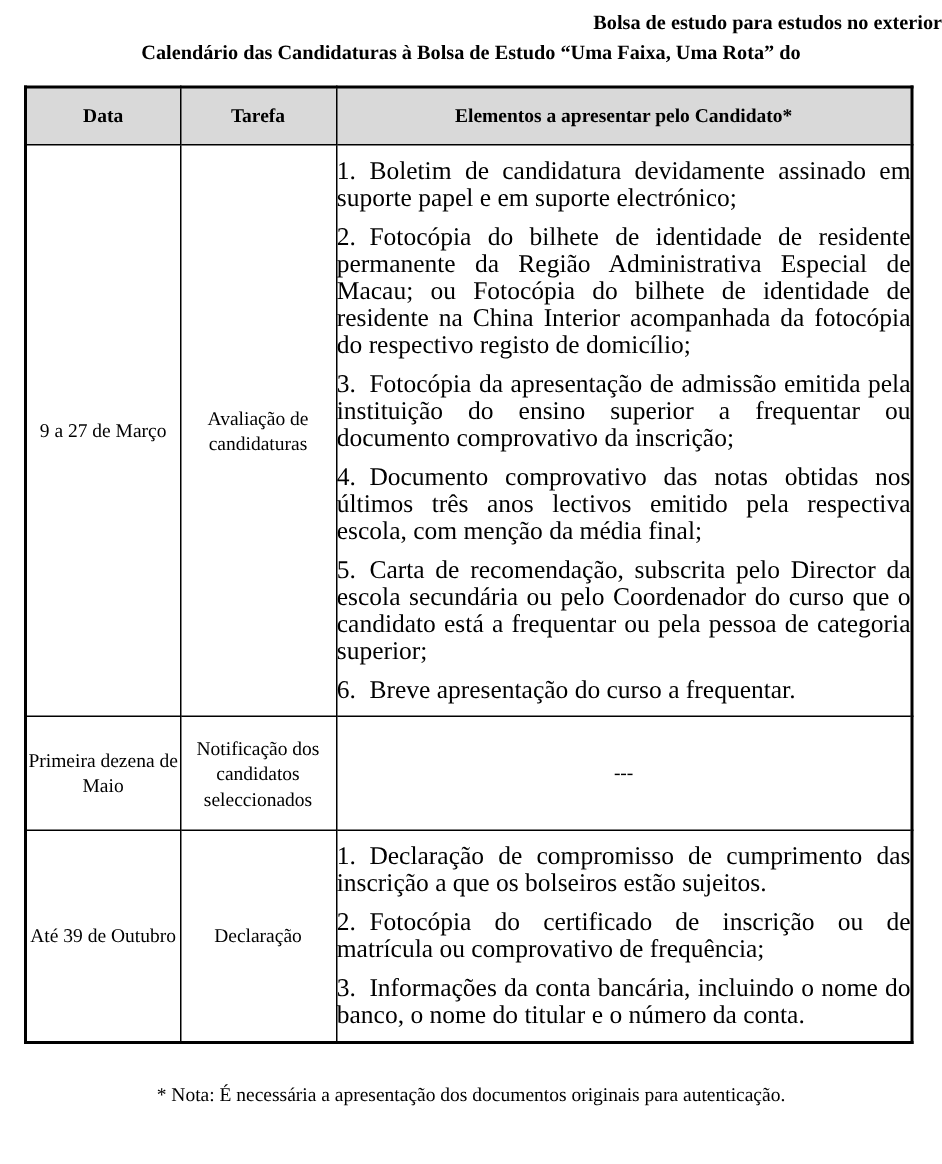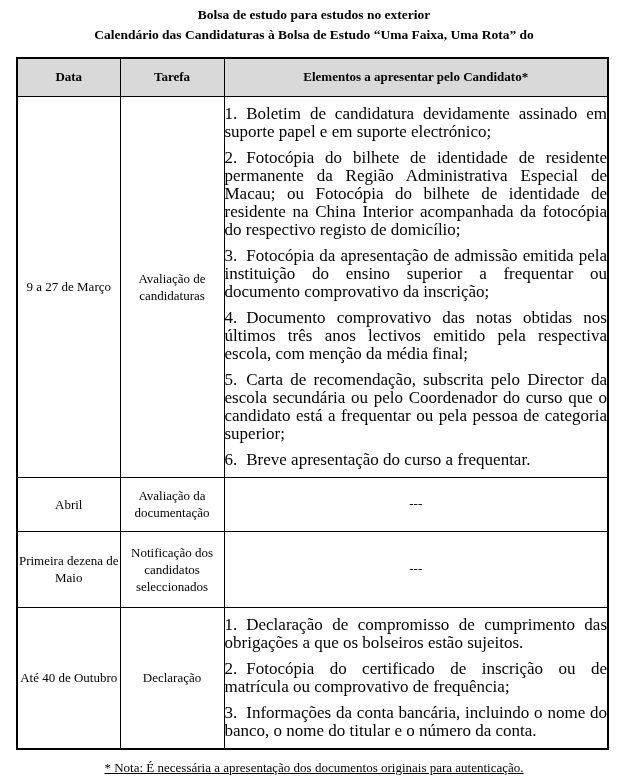--- a/index.html
+++ b/index.html
@@ -7,21 +7,21 @@
     margin: 0;
     padding: 0;
     background: #ffffff;
     width: 628px;
     height: 776px;
     overflow: hidden;
     font-family: "Liberation Serif", "DejaVu Serif", serif;
     color: #000000;
   }
   .doc-title {
-    text-align: center;
+    text-align: right;
     font-weight: bold;
     font-size: 13.5px;
     margin-top: 7px;
     line-height: 16px;
   }
   .doc-subtitle {
     text-align: center;
     font-weight: bold;
     font-size: 13.5px;
     margin-top: 3px;
@@ -73,23 +73,22 @@
     display: inline-block;
     padding-right: 9px;
   }
   tr.row-accept   { height: 348px; }
   tr.row-aval     { height: 54px;  }
   tr.row-notif    { height: 76px;  }
   tr.row-confirm  { height: 141px; }
   .footnote {
     text-align: center;
     font-size: 13px;
-    margin-top: 10px;
+    margin-top: 26px;
     line-height: 16px;
-    text-decoration: underline;
   }
 </style>
 </head>
 <body>
 
 <div class="doc-title">Bolsa de estudo para estudos no exterior</div>
 
 <div class="doc-subtitle">
   <div>Calendário das Candidaturas à Bolsa de Estudo “Uma Faixa, Uma Rota” do</div>
 </div>
@@ -113,35 +112,30 @@
       <td class="tarefa-cell">Avaliação de candidaturas</td>
       <td class="elements-cell">
         <p class="item"><span class="num">1.</span><span>Boletim de candidatura devidamente assinado em suporte papel e em suporte electrónico;</span></p>
         <p class="item"><span class="num">2.</span><span>Fotocópia do bilhete de identidade de residente permanente da Região Administrativa Especial de Macau; ou Fotocópia do bilhete de identidade de residente na China Interior acompanhada da fotocópia do respectivo registo de domicílio;</span></p>
         <p class="item"><span class="num">3.</span><span>Fotocópia da apresentação de admissão emitida pela instituição do ensino superior a frequentar ou documento comprovativo da inscrição;</span></p>
         <p class="item"><span class="num">4.</span><span>Documento comprovativo das notas obtidas nos últimos três anos lectivos emitido pela respectiva escola, com menção da média final;</span></p>
         <p class="item"><span class="num">5.</span><span>Carta de recomendação, subscrita pelo Director da escola secundária ou pelo Coordenador do curso que o candidato está a frequentar ou pela pessoa de categoria superior;</span></p>
         <p class="item"><span class="num">6.</span><span>Breve apresentação do curso a frequentar.</span></p>
       </td>
     </tr>
-    <tr class="row-aval">
-      <td class="data-cell">Abril</td>
-      <td class="tarefa-cell">Avaliação da documentação</td>
-      <td class="placeholder-cell">---</td>
-    </tr>
     <tr class="row-notif">
       <td class="data-cell">Primeira dezena de Maio</td>
       <td class="tarefa-cell">Notificação dos candidatos seleccionados</td>
       <td class="placeholder-cell">---</td>
     </tr>
     <tr class="row-confirm">
-      <td class="data-cell">Até 40 de Outubro</td>
+      <td class="data-cell">Até 39 de Outubro</td>
       <td class="tarefa-cell">Declaração</td>
       <td class="elements-cell">
-        <p class="item"><span class="num">1.</span><span>Declaração de compromisso de cumprimento das obrigações a que os bolseiros estão sujeitos.</span></p>
+        <p class="item"><span class="num">1.</span><span>Declaração de compromisso de cumprimento das inscrição a que os bolseiros estão sujeitos.</span></p>
         <p class="item"><span class="num">2.</span><span>Fotocópia do certificado de inscrição ou de matrícula ou comprovativo de frequência;</span></p>
         <p class="item"><span class="num">3.</span><span>Informações da conta bancária, incluindo o nome do banco, o nome do titular e o número da conta.</span></p>
       </td>
     </tr>
   </tbody>
 </table>
 
 <div class="footnote">* Nota: É necessária a apresentação dos documentos originais para autenticação.</div>
 
 </body></html>

